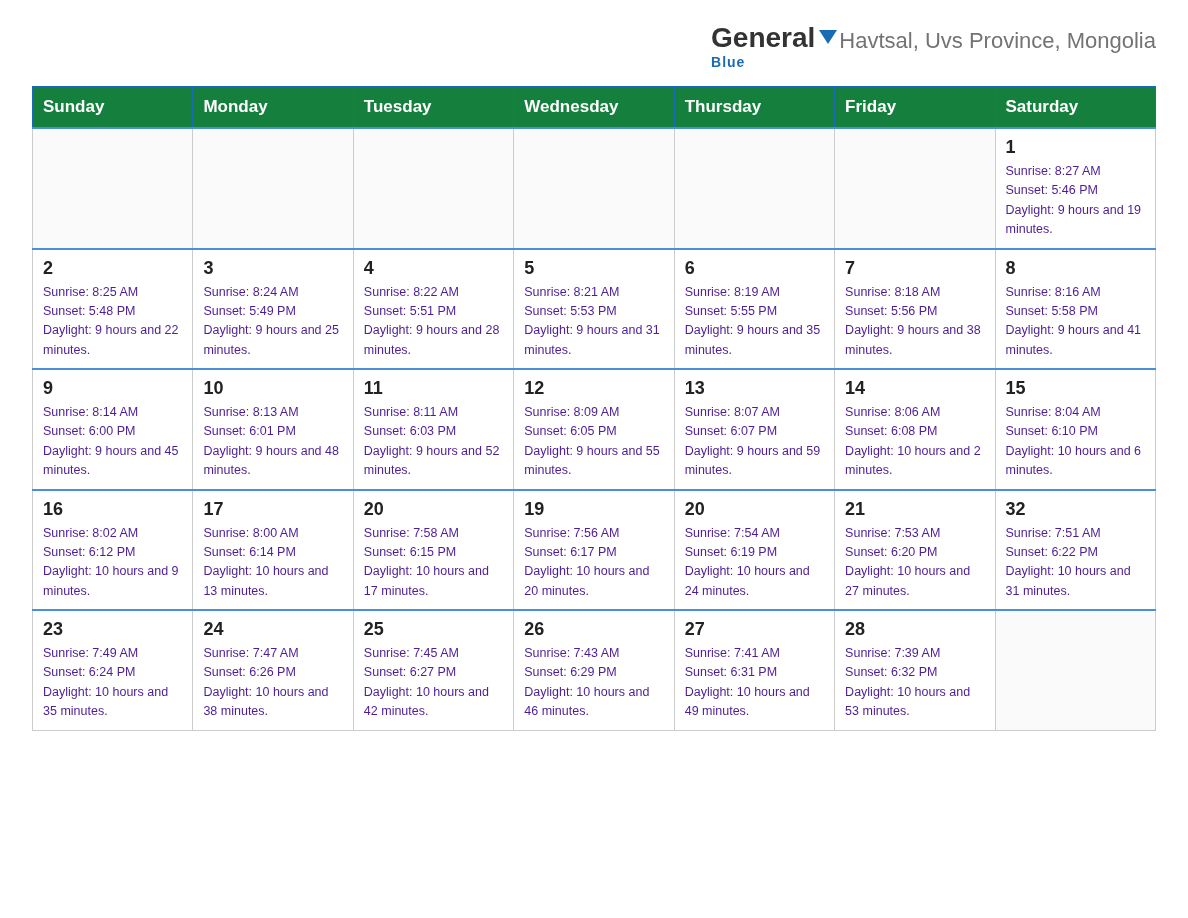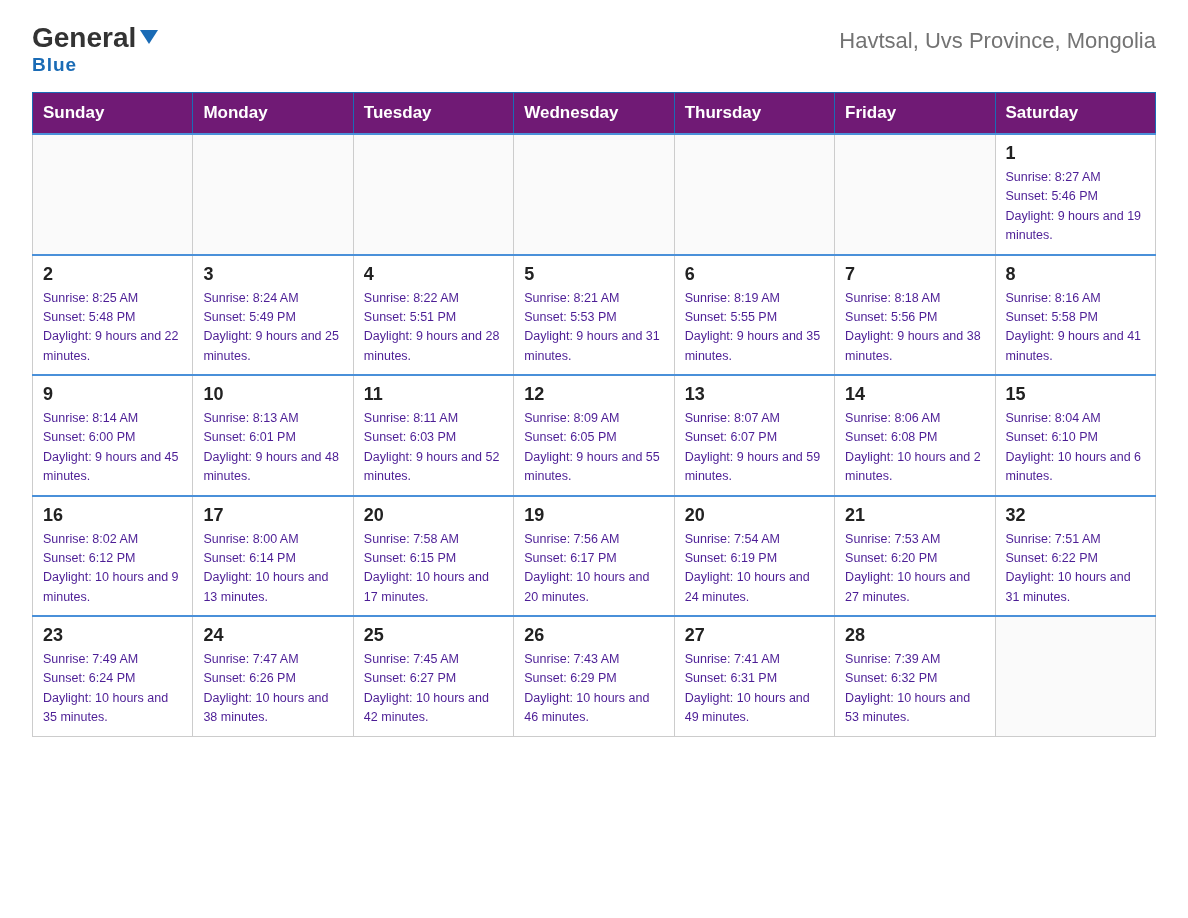--- a/index.html
+++ b/index.html
@@ -6,37 +6,37 @@
     body {
       font-family: Arial, sans-serif;
       background: #fff;
       padding: 24px 32px;
       width: 1188px;
       min-height: 918px;
     }
     .header-row {
       display: flex;
       align-items: flex-start;
-      justify-content: space-between;
+      justify-content: flex-end;
       margin-bottom: 16px;
     }
     .logo {
       display: flex;
       flex-direction: column;
       align-items: flex-start;
     }
     .logo-text {
       font-size: 28px;
       font-weight: bold;
       color: #333;
       line-height: 1;
     }
     .logo-blue-line {
       color: #1a6bb5;
-      font-size: 19px;
+      font-size: 14px;
       font-weight: bold;
       letter-spacing: 1px;
       margin-top: 2px;
     }
     .title-block {
       text-align: right;
     }
     .calendar-title {
       font-size: 52px;
       font-weight: bold;
@@ -47,21 +47,21 @@
       font-size: 22px;
       color: #737373;
       margin-top: 4px;
     }
     .calendar {
       width: 100%;
       border-collapse: collapse;
       margin-top: 8px;
     }
     .calendar thead th {
-      background: #701a75;
+      background: #15803d;
       color: #fff;
       font-size: 17px;
       font-weight: bold;
       padding: 10px 10px;
       text-align: left;
       border: 1px solid #1a6bb5;
     }
     .calendar tbody td {
       vertical-align: top;
       border: 1px solid #ccc;

